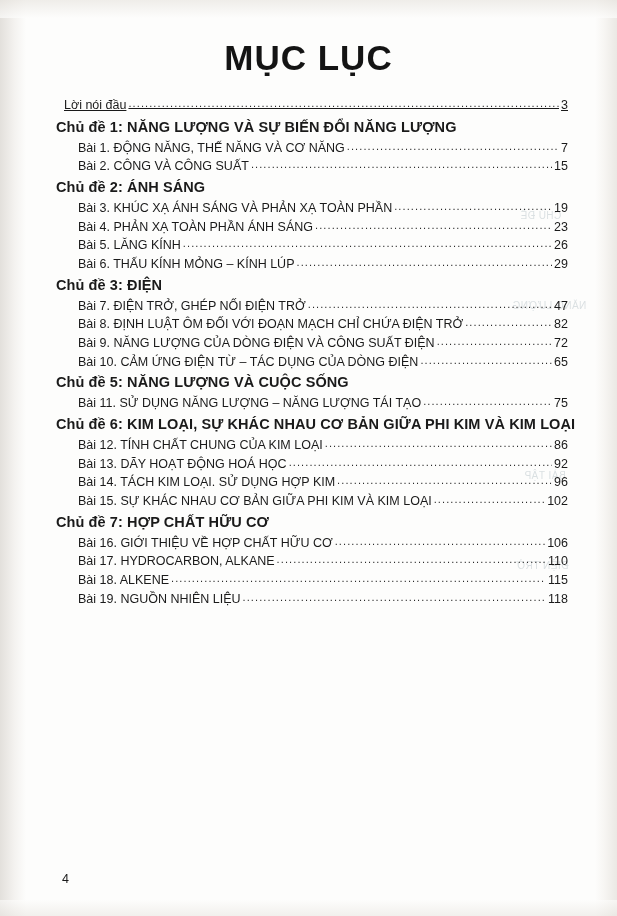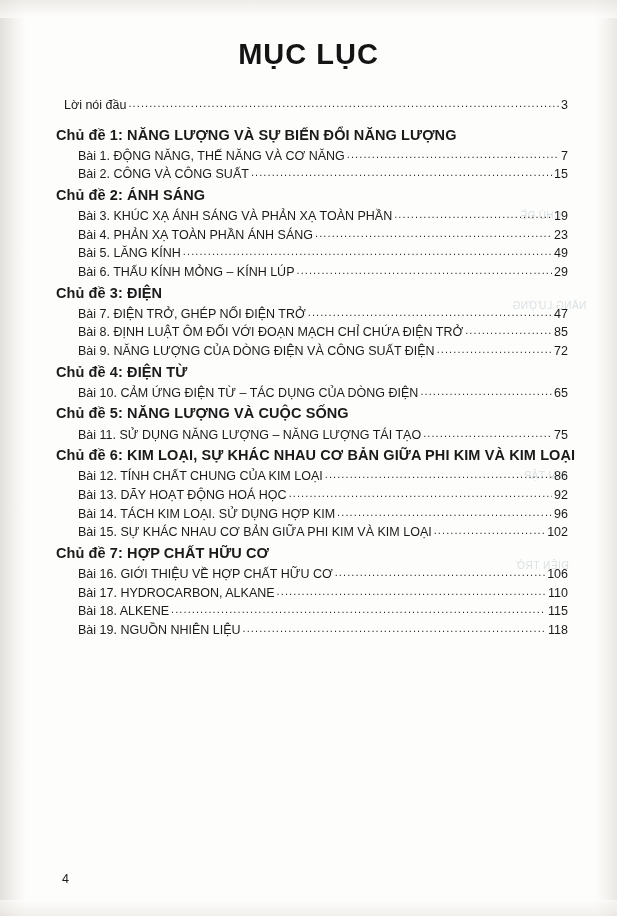--- a/index.html
+++ b/index.html
@@ -70,21 +70,21 @@
     width: 617px;
     height: 916px;
   }
 
   .doc-title {
     position: absolute;
     left: 0;
     top: 38px;
     width: 617px;
     text-align: center;
-    font-size: 29px;
+    font-size: 35px;
     font-weight: bold;
     letter-spacing: 1px;
     font-variant: small-caps;
     color: #141414;
   }
 
   .toc {
     position: absolute;
     left: 56px;
     top: 98px;
@@ -112,22 +112,23 @@
   }
   .row .page-num {
     flex: 0 0 auto;
     text-align: right;
     font-size: 12.5px;
   }
 
   
   .front {
     margin-left: 8px;
-    margin-bottom: 12px;
+    margin-bottom: 4px;
     font-size: 12.5px;
+    text-decoration: underline;
   }
   .front .label { font-size: 12.5px; }
 
   
   .chapter {
     font-size: 14.5px;
     font-weight: bold;
     margin-bottom: 5px;
     letter-spacing: 0.1px;
   }
@@ -197,50 +198,47 @@
         <span class="page-num">19</span>
       </div>
       <div class="row lesson">
         <span class="label">Bài 4. PHẢN XẠ TOÀN PHẦN ÁNH SÁNG</span>
         <span class="dots">................................................................................................................................................................</span>
         <span class="page-num">23</span>
       </div>
       <div class="row lesson">
         <span class="label">Bài 5. LĂNG KÍNH</span>
         <span class="dots">................................................................................................................................................................</span>
-        <span class="page-num">49</span>
+        <span class="page-num">26</span>
       </div>
       <div class="row lesson">
         <span class="label">Bài 6. THẤU KÍNH MỎNG – KÍNH LÚP</span>
         <span class="dots">................................................................................................................................................................</span>
         <span class="page-num">29</span>
       </div>
 
       <div class="row chapter">
         <span class="label">Chủ đề 3: ĐIỆN</span>
       </div>
       <div class="row lesson">
         <span class="label">Bài 7. ĐIỆN TRỞ, GHÉP NỐI ĐIỆN TRỞ</span>
         <span class="dots">................................................................................................................................................................</span>
         <span class="page-num">47</span>
       </div>
       <div class="row lesson">
         <span class="label">Bài 8. ĐỊNH LUẬT ÔM ĐỐI VỚI ĐOẠN MẠCH CHỈ CHỨA ĐIỆN TRỞ</span>
         <span class="dots">................................................................................................................................................................</span>
-        <span class="page-num">85</span>
+        <span class="page-num">82</span>
       </div>
       <div class="row lesson">
         <span class="label">Bài 9. NĂNG LƯỢNG CỦA DÒNG ĐIỆN VÀ CÔNG SUẤT ĐIỆN</span>
         <span class="dots">................................................................................................................................................................</span>
         <span class="page-num">72</span>
       </div>
 
-      <div class="row chapter">
-        <span class="label">Chủ đề 4: ĐIỆN TỪ</span>
-      </div>
       <div class="row lesson">
         <span class="label">Bài 10. CẢM ỨNG ĐIỆN TỪ – TÁC DỤNG CỦA DÒNG ĐIỆN</span>
         <span class="dots">................................................................................................................................................................</span>
         <span class="page-num">65</span>
       </div>
 
       <div class="row chapter">
         <span class="label">Chủ đề 5: NĂNG LƯỢNG VÀ CUỘC SỐNG</span>
       </div>
       <div class="row lesson">

